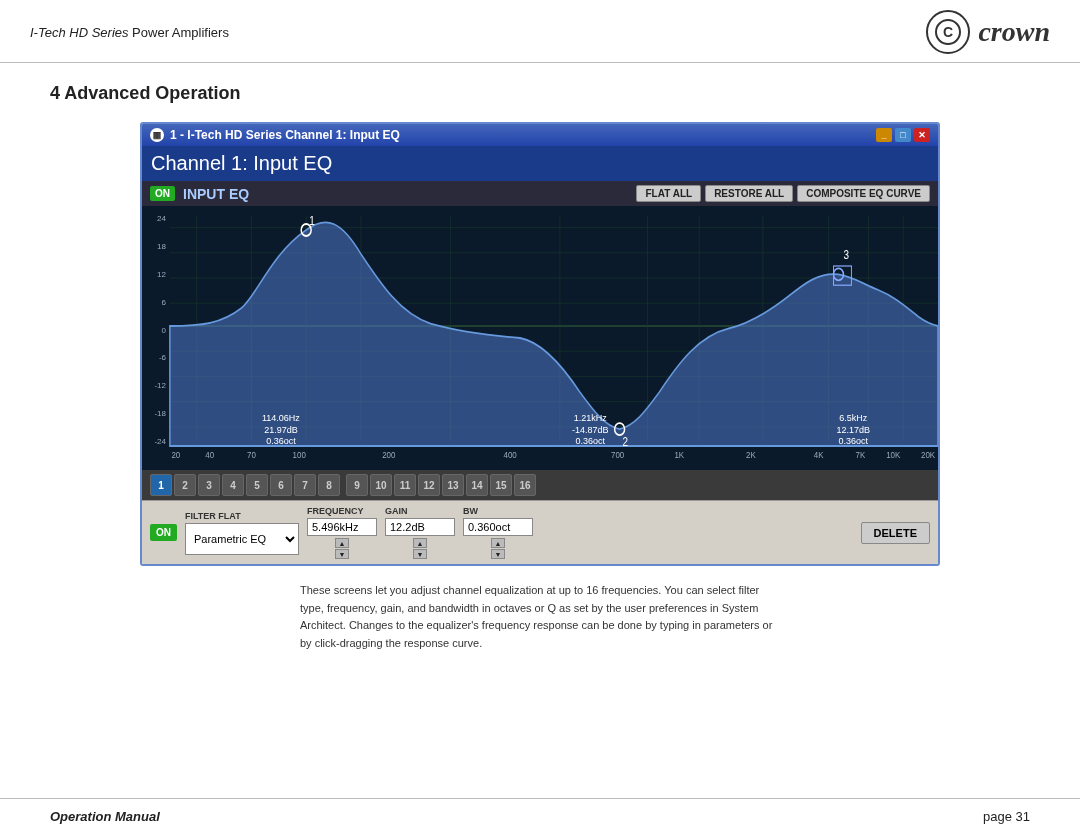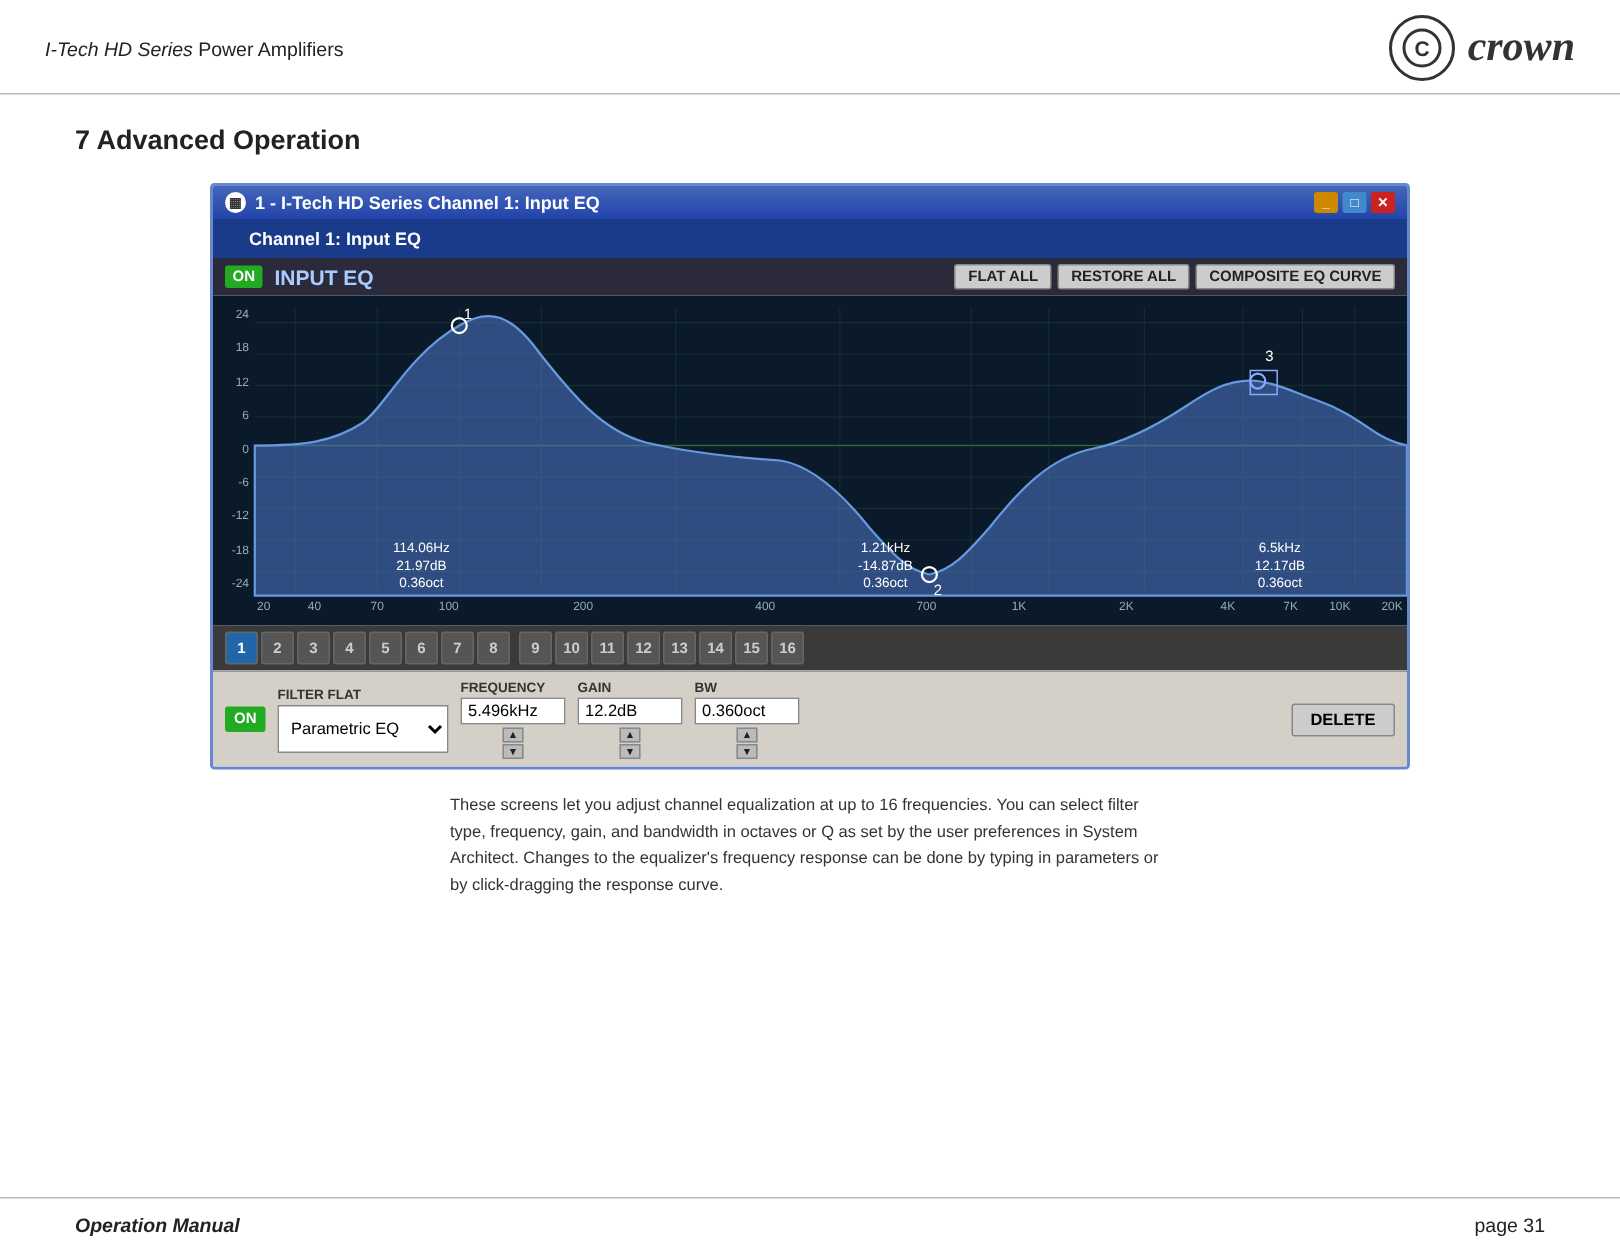--- a/index.html
+++ b/index.html
@@ -114,23 +114,23 @@
       font-size: 9px;
       cursor: pointer;
     }
     .wc-min { background: #cc8800; }
     .wc-max { background: #4488cc; }
     .wc-x { background: #cc2222; }
 
     .window-channel-header {
       background: #1a3a8a;
       color: #fff;
-      font-size: 12px;
-      font-weight: bold;
-      padding: 6px 24px;
+      font-size: 20px;
+      font-weight: normal;
+      padding: 6px 9px;
     }
 
     
     .eq-toolbar {
       background: #2a2a3a;
       display: flex;
       align-items: center;
       justify-content: space-between;
       padding: 4px 8px;
     }
@@ -160,21 +160,21 @@
       padding: 2px 8px;
       cursor: pointer;
       border-radius: 2px;
       color: #222;
     }
 
     
     .eq-graph-container {
       background: #0a1a2a;
       position: relative;
-      height: 220px;
+      height: 264px;
       overflow: hidden;
     }
 
     .eq-graph-svg {
       position: absolute;
       top: 0; left: 0;
       width: 100%;
       height: 100%;
     }
 
@@ -333,21 +333,21 @@
         <circle cx="14" cy="14" r="12" fill="none" stroke="#333" stroke-width="2"></circle>
         <text x="14" y="19" text-anchor="middle" font-size="14" font-weight="bold" fill="#333">C</text>
       </svg>
     </div>
     <span class="crown-text">crown</span>
   </div>
 </div>
 
 <div class="page-content">
 
-  <div class="section-title">7 Advanced Operation</div>
+  <div class="section-title">4 Advanced Operation</div>
 
   <div class="window">
 
     <div class="window-titlebar">
       <div class="window-titlebar-left">
         <div class="win-icon">▦</div>
         <span>1 - I-Tech HD Series Channel 1: Input EQ</span>
       </div>
       <div class="window-controls">
         <div class="wc-btn wc-min">_</div>

